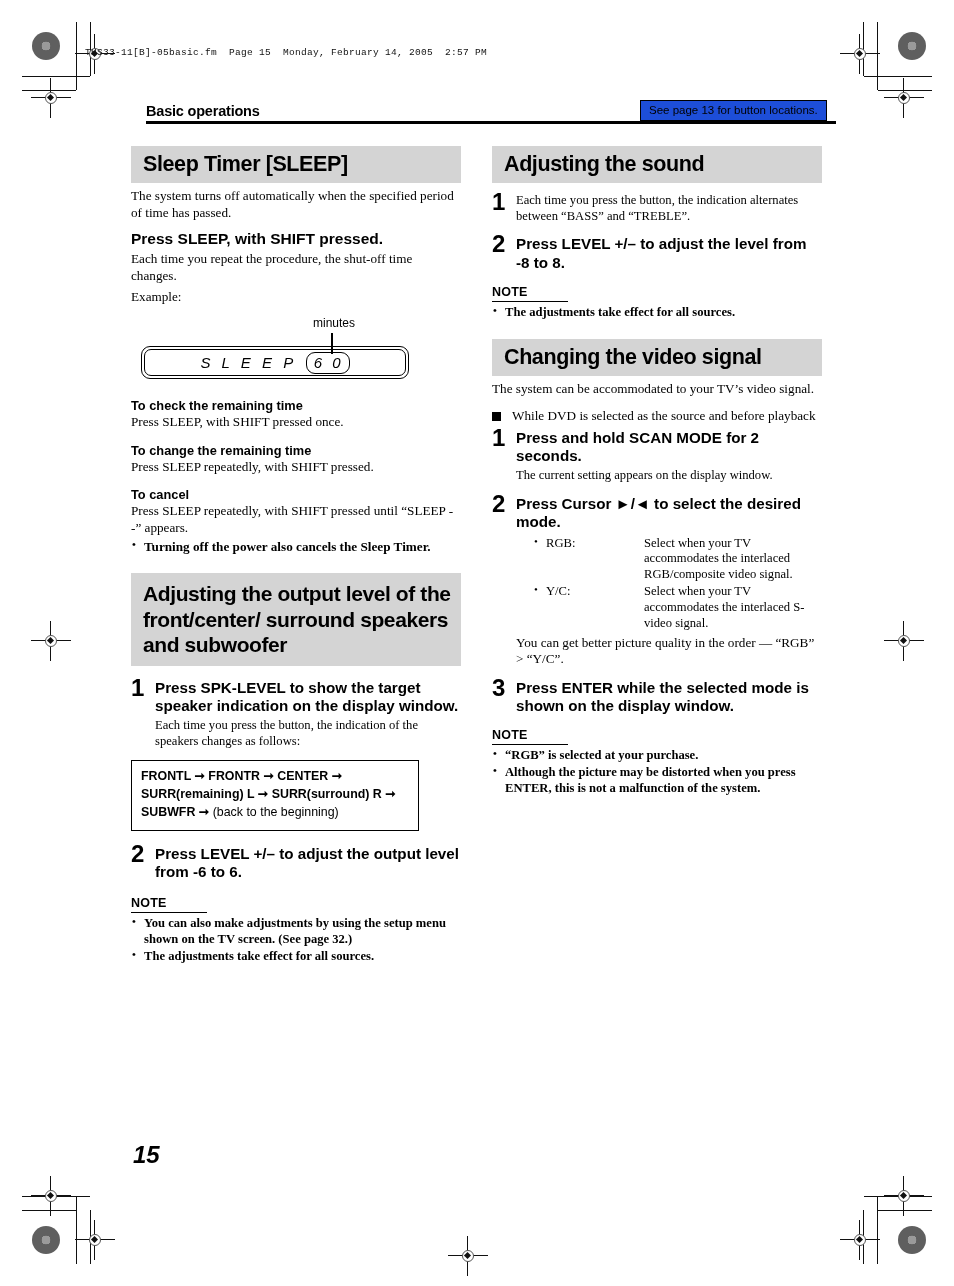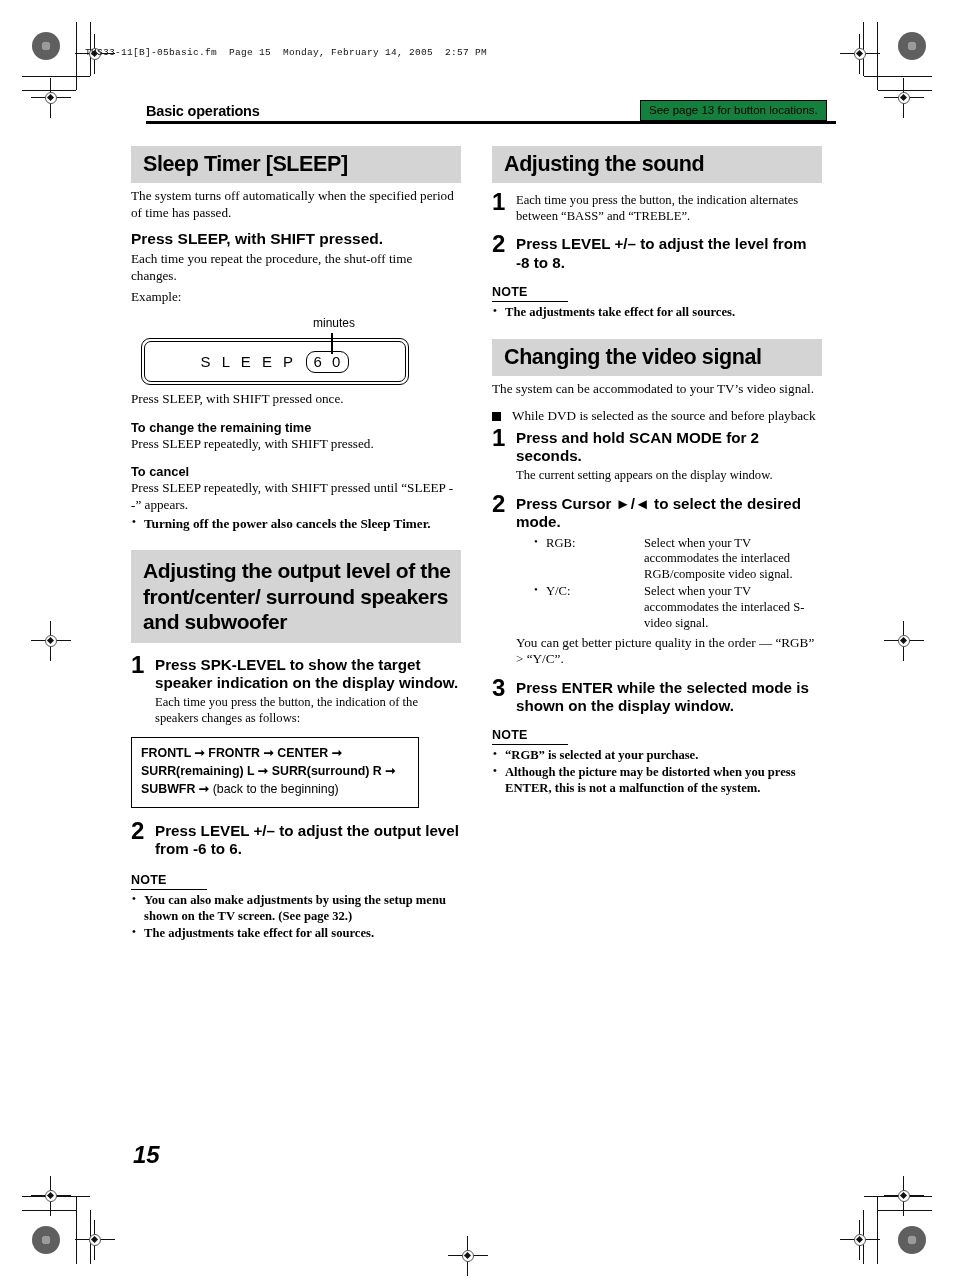--- a/index.html
+++ b/index.html
@@ -101,21 +101,21 @@
   }
 
   .button-loc-box {
     position: absolute;
     left: 640px;
     top: 100px;
     border: 1px solid #000;
     padding: 3px 8px 4px 8px;
     font-family: "Liberation Sans", sans-serif;
     font-size: 11.5px;
-    background: #15803d;
+    background: #1d4ed8;
     z-index: 3;
   }
 
   .col {
     position: absolute;
     top: 146px;
   }
   .col-left  { left: 131px; width: 330px; }
   .col-right { left: 492px; width: 330px; }
 
@@ -242,26 +242,27 @@
     position: absolute;
     left: 200px;
     top: 17px;
     width: 1.5px;
     height: 21px;
     background: #000;
   }
   .disp-panel {
     position: absolute;
     left: 10px;
-    top: 22px;
+    top: 30px;
     width: 268px;
-    height: 47px;
+    height: 33px;
     border: 1.6px solid #000;
     border-radius: 9px;
     box-sizing: border-box;
+    font-style: italic;
   }
   .disp-panel .inner {
     position: absolute;
     left: 2px; top: 2px; right: 2px; bottom: 2px;
     border: 1px solid #000;
     border-radius: 7px;
   }
   .disp-text {
     position: absolute;
     left: 0; right: 0; top: 0; bottom: 0;
@@ -473,20 +474,21 @@
         <div class="disp-leader"></div>
         <div class="disp-panel">
           <div class="inner"></div>
           <div class="disp-text">
             <span>S L E E P</span>
             <span class="mins">6 0</span>
           </div>
         </div>
       </div>
 
+      <h4 class="sub">To check the remaining time</h4>
       <p class="body">Press SLEEP, with SHIFT pressed once.</p>
 
       <h4 class="sub">To change the remaining time</h4>
       <p class="body">Press SLEEP repeatedly, with SHIFT pressed.</p>
 
       <h4 class="sub">To cancel</h4>
       <p class="body">Press SLEEP repeatedly, with SHIFT pressed until “SLEEP - -” appears.</p>
       <ul class="bullets">
         <li>Turning off the power also cancels the Sleep Timer.</li>
       </ul>

